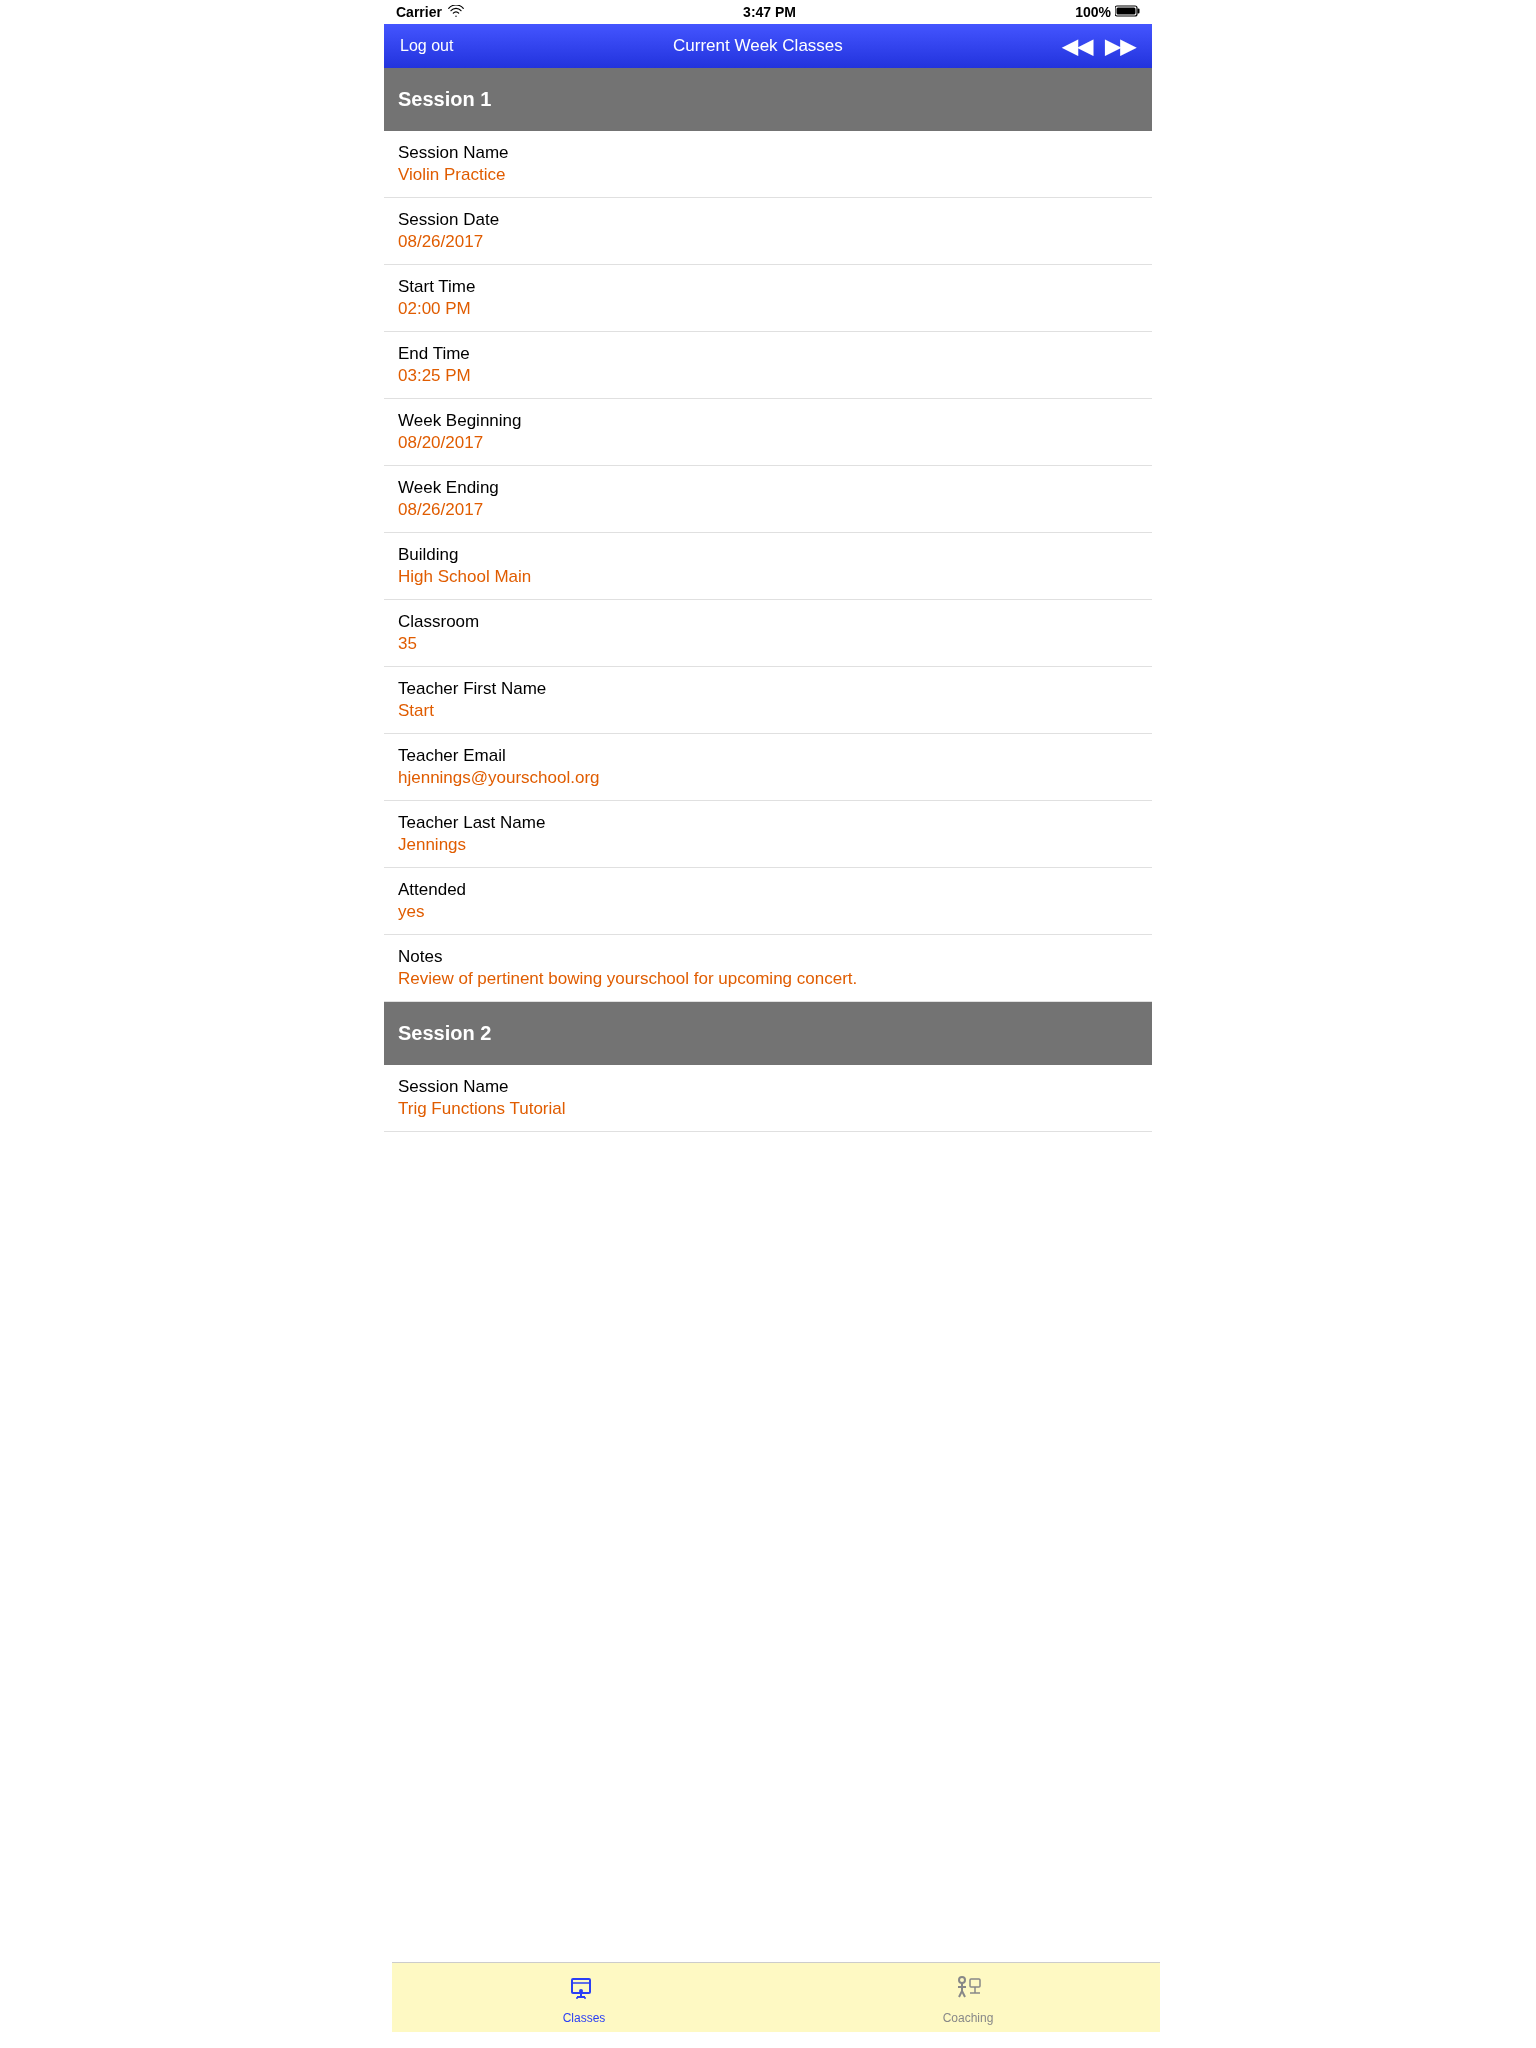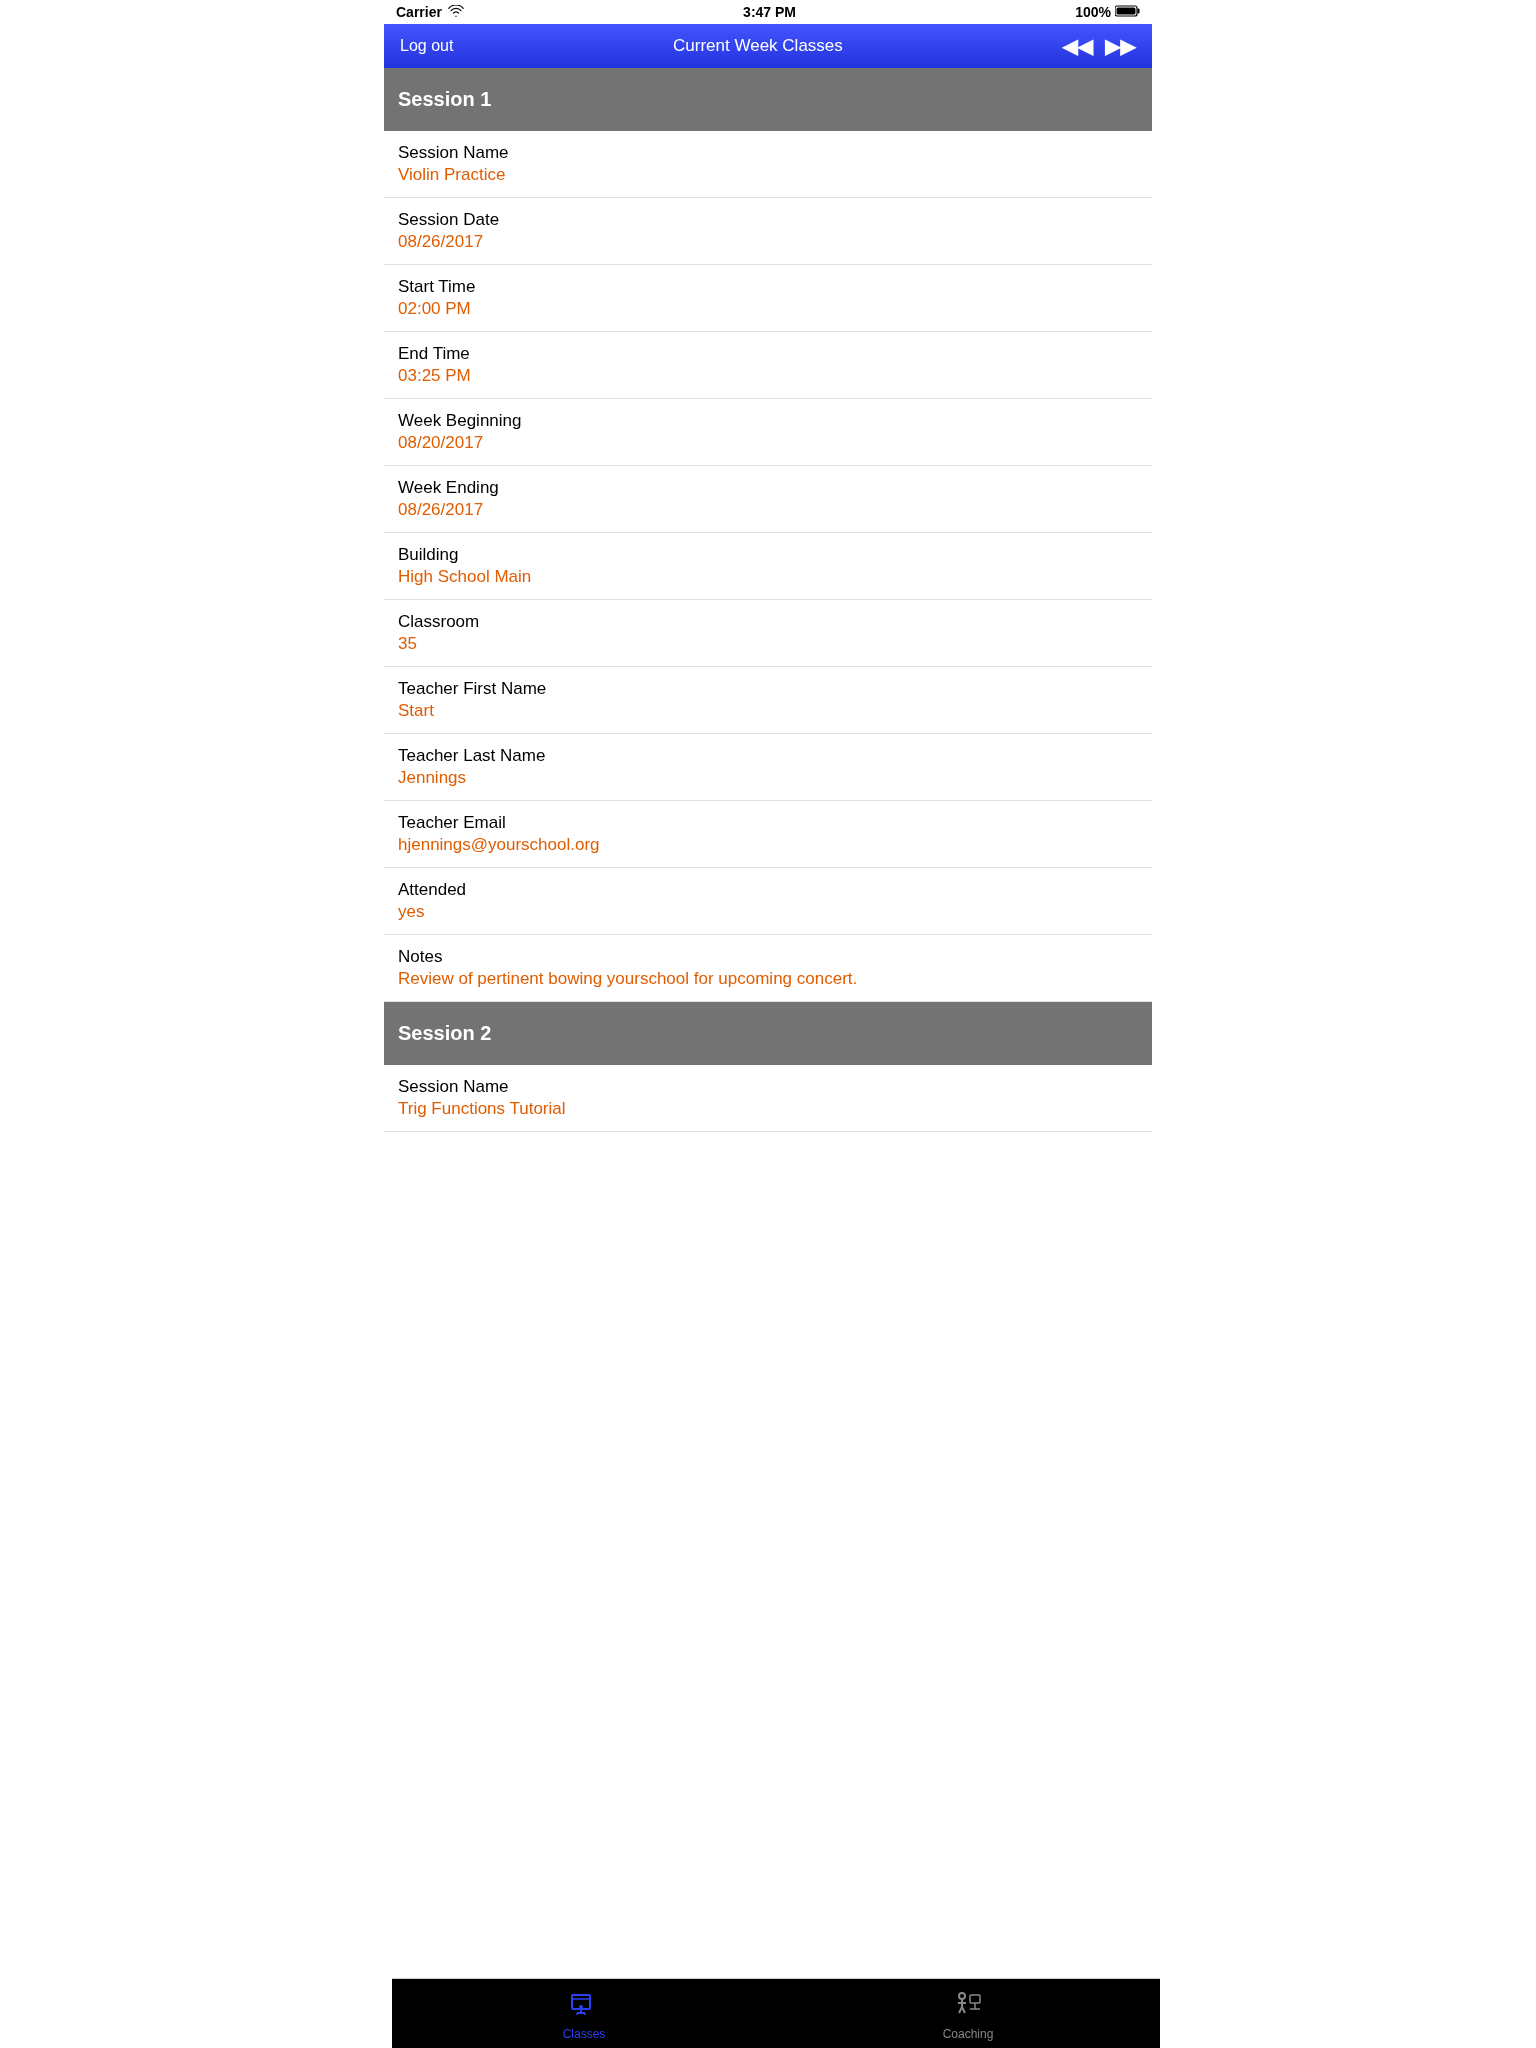--- a/index.html
+++ b/index.html
@@ -98,23 +98,23 @@
       padding-bottom: 80px;
     }
 
     
     .tab-bar {
       position: fixed;
       bottom: 0;
       left: 16px;
       right: 0;
       max-width: 768px;
-      margin: 0 auto;
-      display: flex;
-      background: #000000;
+      margin: 16px auto;
+      display: flex;
+      background: #fef9c3;
       border-top: 1px solid #ccc;
       height: 70px;
     }
     .tab-item {
       flex: 1;
       display: flex;
       flex-direction: column;
       align-items: center;
       justify-content: center;
       cursor: pointer;
@@ -201,26 +201,26 @@
     </div>
     <div class="field-row">
       <div class="field-label">Classroom</div>
       <div class="field-value">35</div>
     </div>
     <div class="field-row">
       <div class="field-label">Teacher First Name</div>
       <div class="field-value">Start</div>
     </div>
     <div class="field-row">
+      <div class="field-label">Teacher Email</div>
+      <div class="field-value">hjennings@yourschool.org</div>
+    </div>
+    <div class="field-row">
       <div class="field-label">Teacher Last Name</div>
       <div class="field-value">Jennings</div>
-    </div>
-    <div class="field-row">
-      <div class="field-label">Teacher Email</div>
-      <div class="field-value">hjennings@yourschool.org</div>
     </div>
     <div class="field-row">
       <div class="field-label">Attended</div>
       <div class="field-value">yes</div>
     </div>
     <div class="field-row">
       <div class="field-label">Notes</div>
       <div class="field-value">Review of pertinent bowing yourschool for upcoming concert.</div>
     </div>
     <div class="section-header">Session 2</div>

